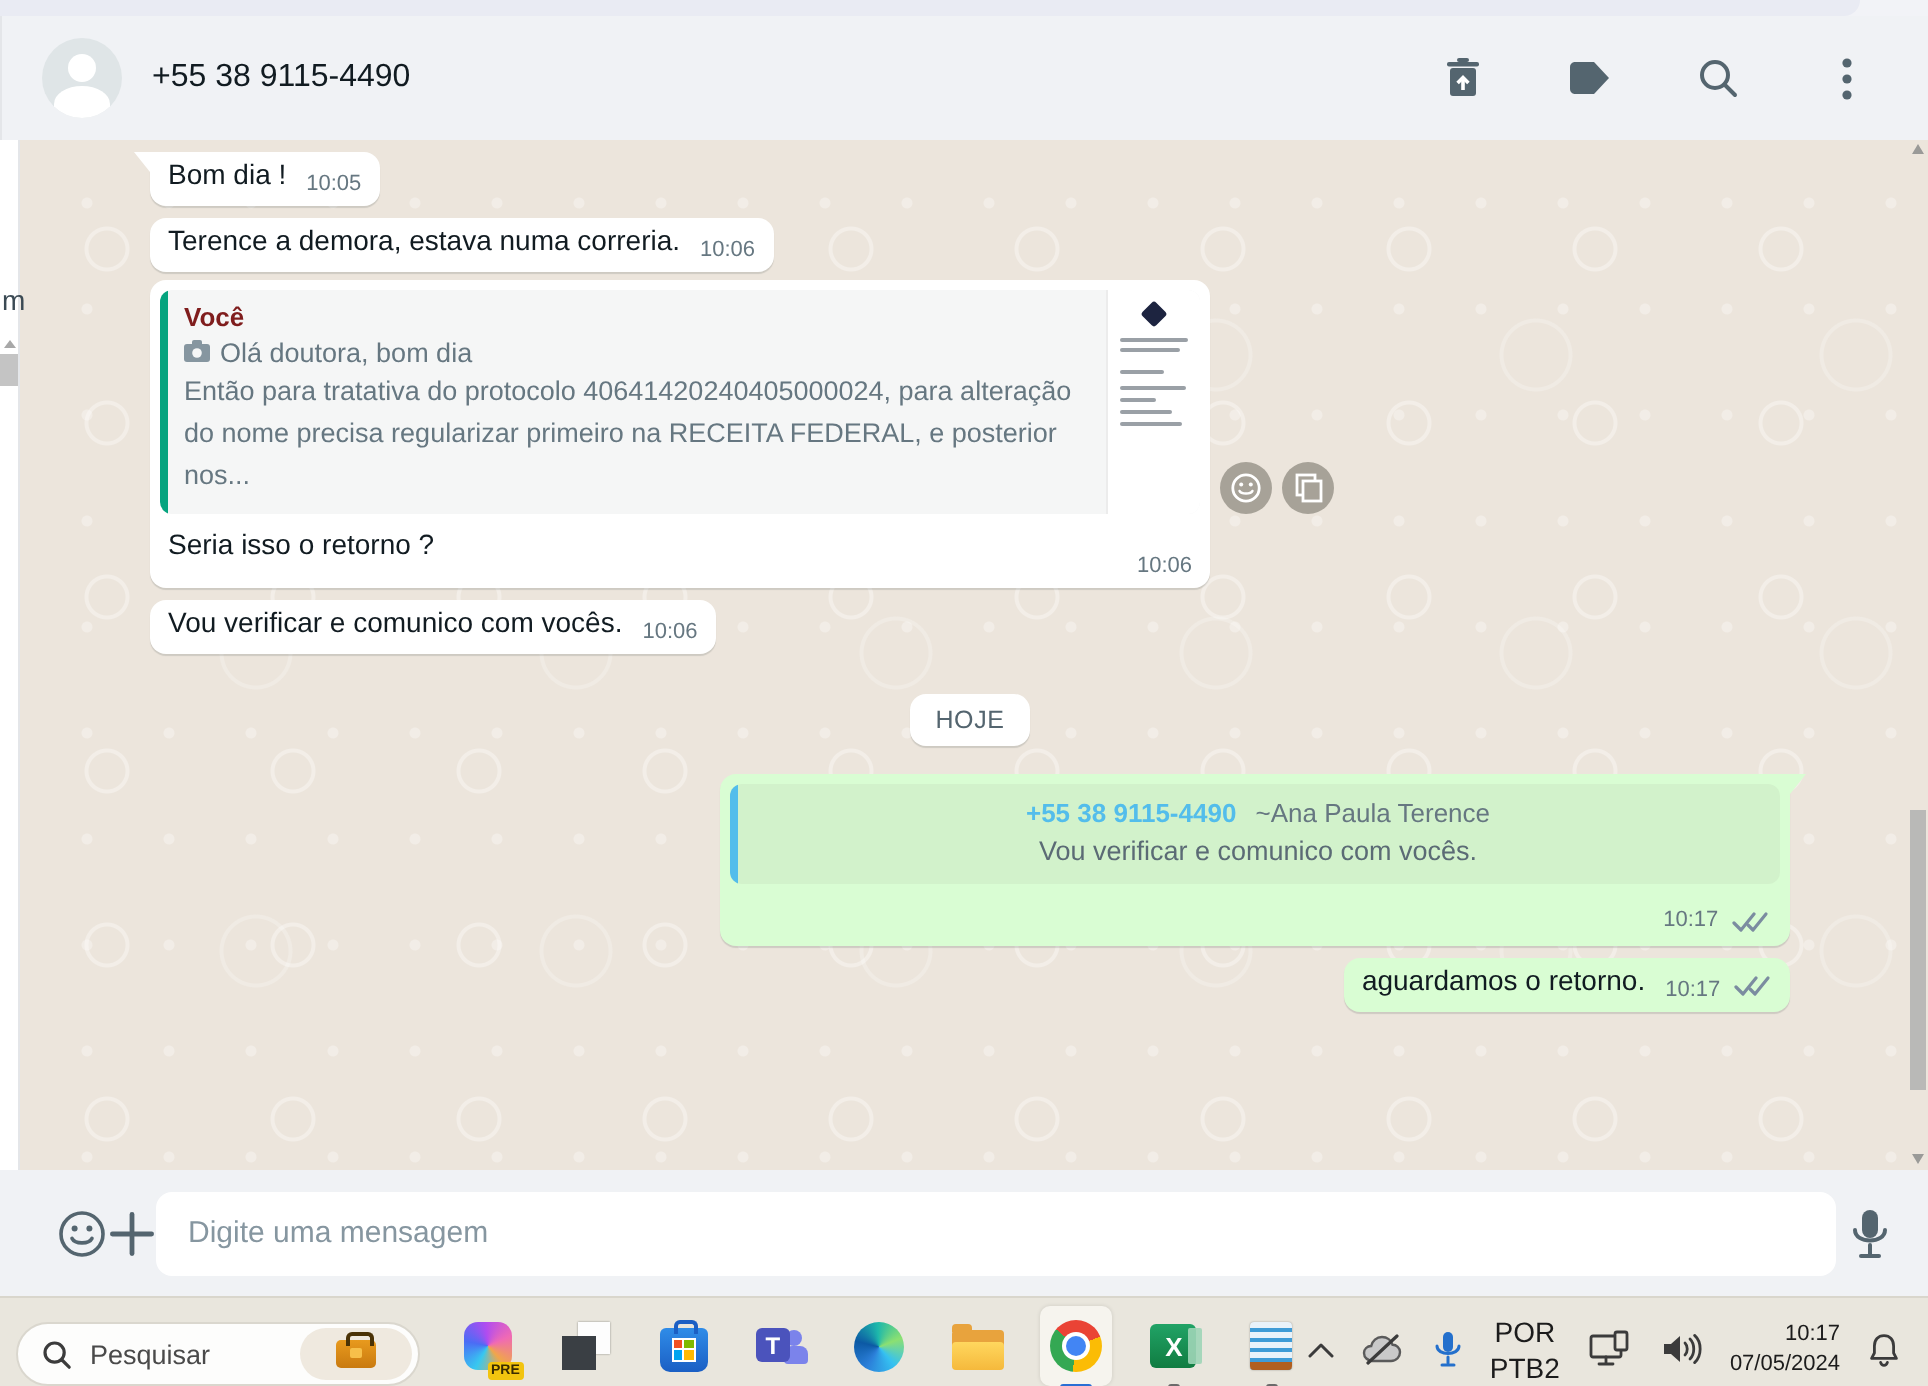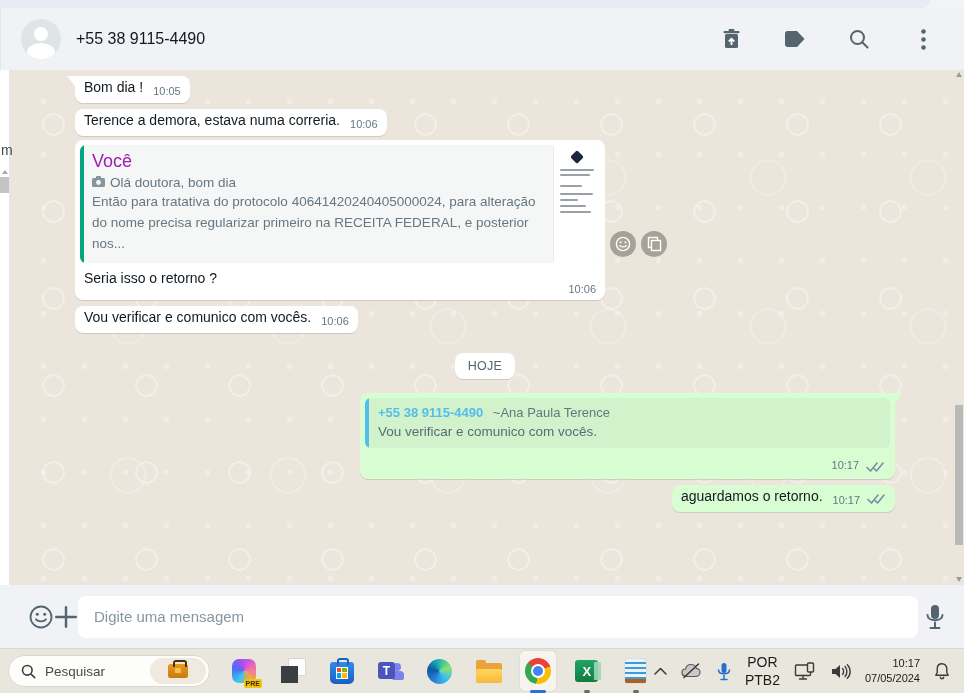--- a/index.html
+++ b/index.html
@@ -69,35 +69,35 @@
   .bubble.out.tail-right { border-top-right-radius:0; }
   .bubble.out.tail-right::before { content:""; position:absolute; top:0; right:-8px;
     border-bottom:10px solid transparent; border-left:8px solid #d9fdd3; }
   .checks { display:inline-block; transform:translateY(4px); margin-left:3px; }
 
   
   .bubble.big { width:530px; padding:5px 5px 8px 5px; }
   .quote-in { display:flex; background:#f5f6f6; border-radius:6px; overflow:hidden; margin-bottom:5px; }
   .quote-in .bar { width:4px; background:#06a47f; flex:0 0 auto; }
   .quote-in .q-body { flex:1; padding:6px 10px 8px 8px; }
-  .q-sender-you { color:#a21caf; font-size:18px; font-weight:normal; margin-bottom:3px; }
+  .q-sender-you { color:#7f1d1d; font-size:13px; font-weight:bold; margin-bottom:3px; }
   .q-attach-row { display:flex; align-items:center; gap:5px; color:#667781; font-size:13.5px; margin-bottom:2px; }
   .q-text { color:#667781; font-size:13.5px; line-height:1.55; }
   .q-thumb { width:47px; background:#fff; flex:0 0 auto; position:relative; border-left:1px solid #ececec; }
   .q-thumb .emblem { position:absolute; top:6px; left:17px; width:12px; height:12px;
     background:#1d2440; transform:rotate(45deg) scale(.8); border-radius:2px; }
   .q-thumb .tl { position:absolute; left:6px; height:2px; background:#9aa0a6; border-radius:1px; }
   .big-bottom { padding:2px 4px 0 4px; }
   .big-bottom .time { float:right; margin-top:8px; }
 
   
   .bubble.big-out { width:535px; padding:5px 5px 7px 5px; }
   .quote-out { display:flex; background:#d2f2cb; border-radius:6px; overflow:hidden; margin-bottom:6px; }
   .quote-out .bar { width:4px; background:#53bdeb; flex:0 0 auto; }
-  .quote-out .q-body { flex:1; padding:7px 10px 9px 9px; }
+  .quote-out .q-body { flex:1; padding:7px 10px 9px 9px;text-align:center; }
   .q-sender-row { font-size:13px; margin-bottom:4px; }
   .q-sender-phone { color:#53bdeb; font-weight:bold; }
   .q-sender-name { color:#667781; margin-left:6px; }
   .q-text-out { color:#5b6b75; font-size:13.5px; }
   .out-text { padding:1px 5px 0 5px; line-height:1.45; }
   .out-meta { text-align:right; padding:2px 5px 0 0; }
   .out-meta .time { margin-left:0; transform:none; }
 
   
   .day-divider { align-self:center; background:#fff; border-radius:8px;
@@ -113,21 +113,21 @@
   .composer { position:absolute; top:585px; left:0; width:964px; height:63px;
     background:#f0f2f5; display:flex; align-items:center; padding:0 18px 0 28px; }
   .c-icon { cursor:pointer; display:flex; align-items:center; }
   .composer input { flex:1; height:42px; border:none; outline:none; background:#ffffff;
     border-radius:8px; padding:0 16px; font-size:15px; color:#3b4a54;
     font-family:"Liberation Sans","DejaVu Sans",sans-serif; }
   .composer input::placeholder { color:#8696a0; }
 
   
   .taskbar { position:absolute; top:648px; left:0; width:964px; height:45px;
-    background:#e9e6dd; border-top:1px solid #d9d6cc; display:flex; align-items:center; }
+    background:#e9e6dd; border-top:1px solid #d9d6cc; display:flex; align-items:flex-end; }
   .search-pill { margin-left:8px; width:208px; height:32px; background:#fdfdfc;
     border:1px solid #dad7ce; border-radius:16px; display:flex; align-items:center;
     padding:0 3px 0 12px; gap:9px; cursor:pointer; }
   .search-pill .s-text { flex:1; font-size:13.5px; color:#4a4a4a; }
   .search-pill .s-highlight { width:56px; height:26px; background:#efe9df; border-radius:13px;
     display:flex; align-items:center; justify-content:center; }
   .briefcase { position:relative; width:20px; height:14px; background:linear-gradient(#e89a1e,#c97a10);
     border-radius:2.5px; }
   .briefcase::before { content:""; position:absolute; top:-4px; left:5px; width:10px; height:5px;
     border:2px solid #4a3206; border-bottom:none; border-radius:3px 3px 0 0; }

